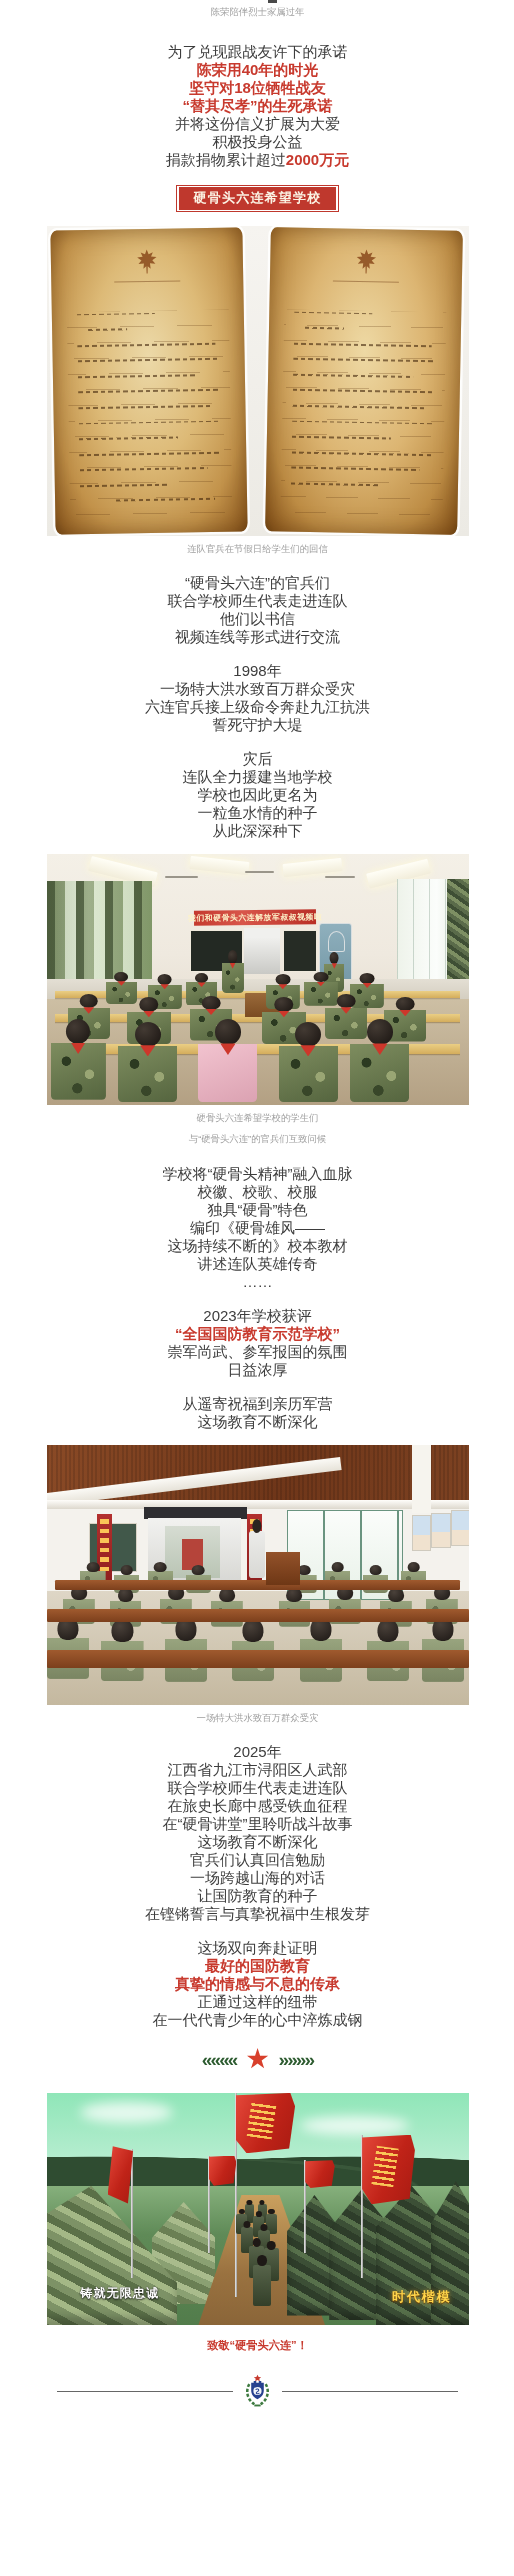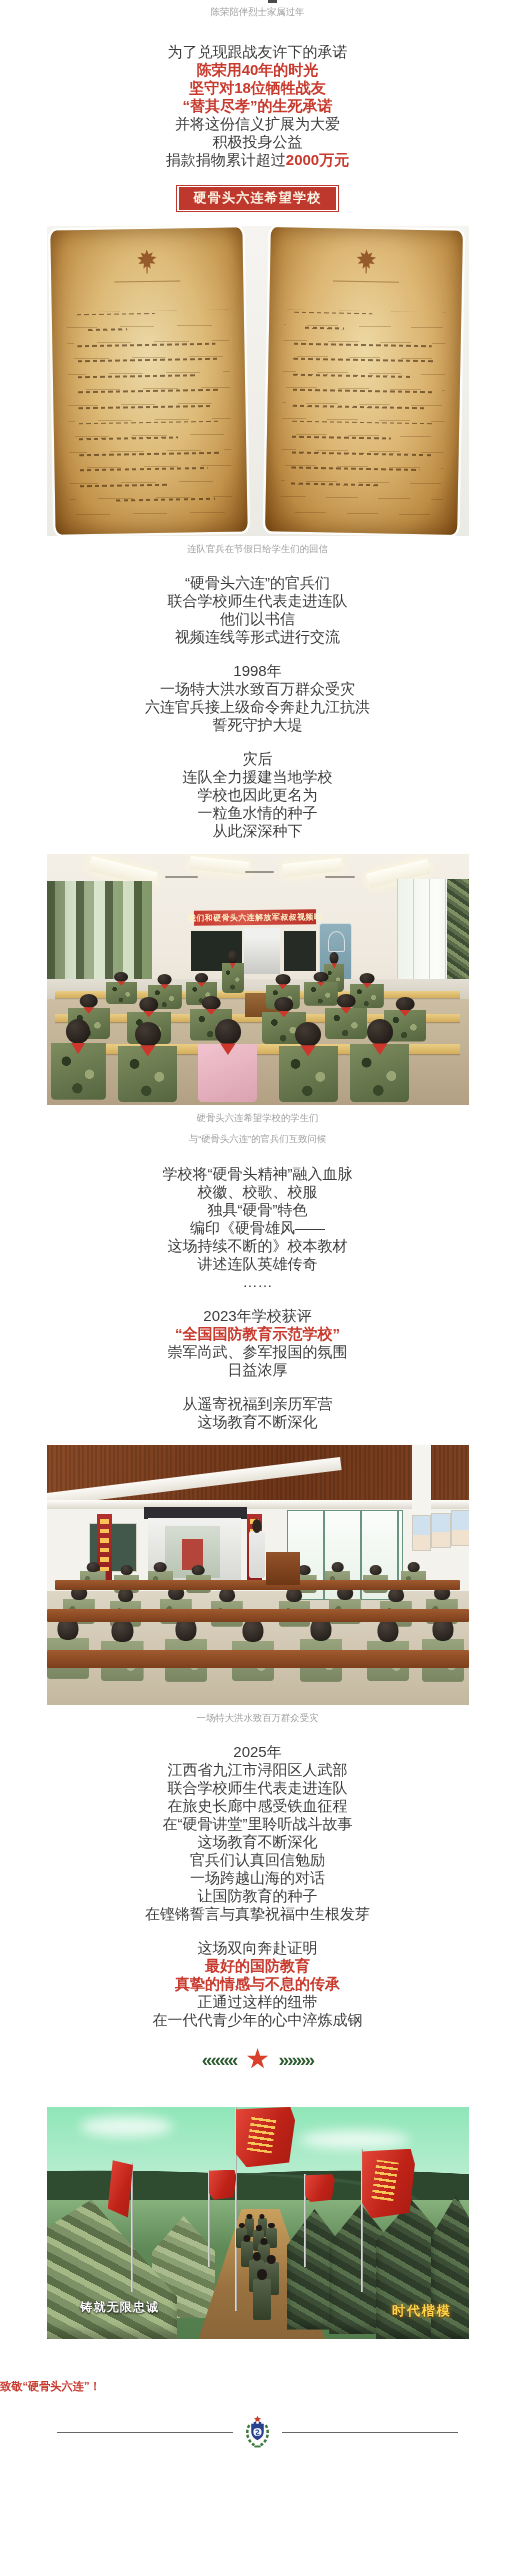--- a/index.html
+++ b/index.html
@@ -157,21 +157,21 @@
      width:56%;height:28%;border-radius:50%;background:#1e1916;}
   .ov-left{left:8%;bottom:10%;z-index:8;color:#fff;font-size:12px;font-weight:600;letter-spacing:1.2px;
      text-shadow:0 0.6px 1.9px rgba(0,0,0,.85),0 0 1.2px #333;}
   .ov-right{right:4%;bottom:8%;z-index:8;color:#ffd54a;font-size:13px;font-weight:800;letter-spacing:1.9px;
      text-shadow:0 0.6px 1.2px #6b3c00,0 0 5px rgba(255,190,60,.65);}
 
   
   .divider{margin-top:16px;display:flex;align-items:center;justify-content:center;gap:8.7px;}
   .chev{color:#2e5c31;font-size:19px;font-weight:700;letter-spacing:-1.9px;line-height:1;}
   .dstar{color:#d8402c;font-size:27.5px;line-height:1;}
-  .closing-wrap{margin-top:38px;text-align:left;}
+  .closing-wrap{margin-top:11px;text-align:center;}
   .footer{margin-top:20px;display:flex;align-items:center;justify-content:center;gap:10px;}
   .fline{width:176px;height:0.6px;background:#666;}
 </style>
 </head>
 <body>
 
 <div class="page">
   <div class="top-sliver"></div>
 
   <p class="caption first">陈荣陪伴烈士家属过年</p>
@@ -398,21 +398,21 @@
     <p class="line">正通过这样的纽带</p>
     <p class="line">在一代代青少年的心中淬炼成钢</p>
   </section>
 
   <div class="divider">
     <span class="chev">««««</span>
     <span class="dstar">★</span>
     <span class="chev">»»»»</span>
   </div>
 
-  <figure class="photo flags" style="margin-top:34px;">
+  <figure class="photo flags" style="margin-top:20px;">
     <div class="cloud" style="left:8%;top:4%;width:22%;height:9%;"></div>
     <div class="cloud" style="left:60%;top:10%;width:26%;height:8%;"></div>
     <div class="trees"></div>
     <div class="ground"></div>
     <div class="tentL1"></div>
     <div class="tentL2"></div>
     <div class="tent" style="left:57%;top:44%;width:13%;height:52%;"></div>
     <div class="tent" style="left:67%;top:42%;width:15%;height:56%;"></div>
     <div class="tent" style="left:78%;top:40%;width:17%;height:60%;"></div>
     <div class="tent" style="left:91%;top:38%;width:12%;height:62%;"></div>

